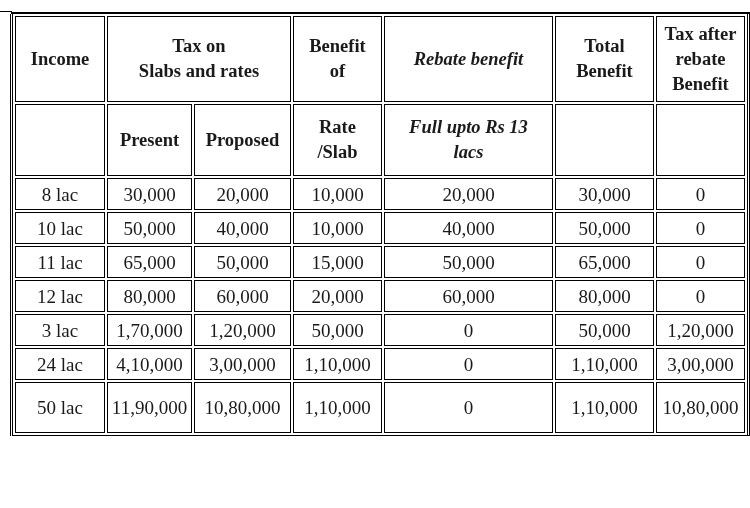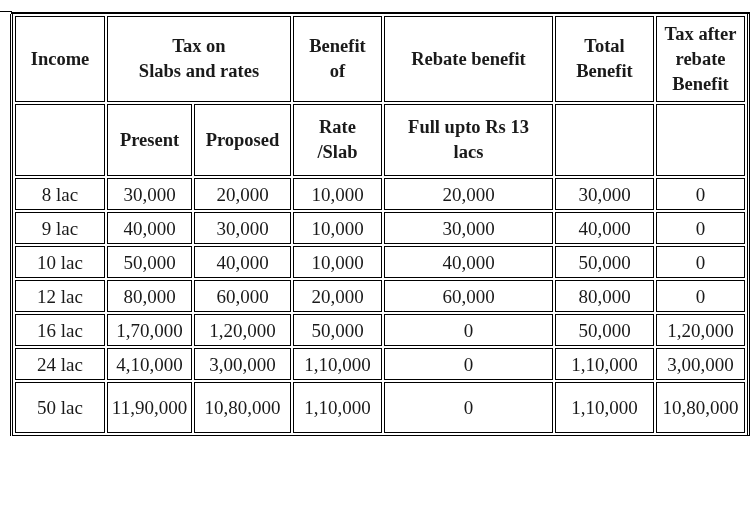--- a/index.html
+++ b/index.html
@@ -58,21 +58,21 @@
     font-size: 18.5px;
   }
   .h1 th { height: 84px; }
   .h2 th { height: 70px; }
   .data td { height: 30px; }
   .data.tall td { height: 49px; text-align: center; }
   .c0 { width: 84px; }
   .c1 { width: 79px; margin-top: 14px; }
   .c2 { width: 91px; }
   .c3 { width: 83px; }
-  .c4 { width: 163px; }
+  .c4 { width: 163px; font-style: italic; }
   .c5 { width: 93px; }
   .c6 { width: 83px; margin-top: 12px; }
   .present-val { padding-top: 6px; }
 </style>
 </head>
 <body>
 
 <div class="left-rule"></div>
 <div class="top-rule"></div>
 
@@ -118,48 +118,48 @@
   <tr class="data">
     <td>8 lac</td>
     <td class="present-val">30,000</td>
     <td>20,000</td>
     <td>10,000</td>
     <td>20,000</td>
     <td>30,000</td>
     <td>0</td>
   </tr>
   <tr class="data">
-    <td>9 lac</td>
-    <td class="present-val">40,000</td>
-    <td>30,000</td>
-    <td>10,000</td>
-    <td>30,000</td>
-    <td>40,000</td>
-    <td>0</td>
-  </tr>
-  <tr class="data">
     <td>10 lac</td>
     <td class="present-val">50,000</td>
     <td>40,000</td>
     <td>10,000</td>
     <td>40,000</td>
     <td>50,000</td>
+    <td>0</td>
+  </tr>
+  <tr class="data">
+    <td>11 lac</td>
+    <td class="present-val">65,000</td>
+    <td>50,000</td>
+    <td>15,000</td>
+    <td>50,000</td>
+    <td>65,000</td>
     <td>0</td>
   </tr>
   <tr class="data">
     <td>12 lac</td>
     <td class="present-val">80,000</td>
     <td>60,000</td>
     <td>20,000</td>
     <td>60,000</td>
     <td>80,000</td>
     <td>0</td>
   </tr>
   <tr class="data">
-    <td>16 lac</td>
+    <td>3 lac</td>
     <td class="present-val">1,70,000</td>
     <td>1,20,000</td>
     <td>50,000</td>
     <td>0</td>
     <td>50,000</td>
     <td>1,20,000</td>
   </tr>
   <tr class="data">
     <td>24 lac</td>
     <td class="present-val">4,10,000</td>

